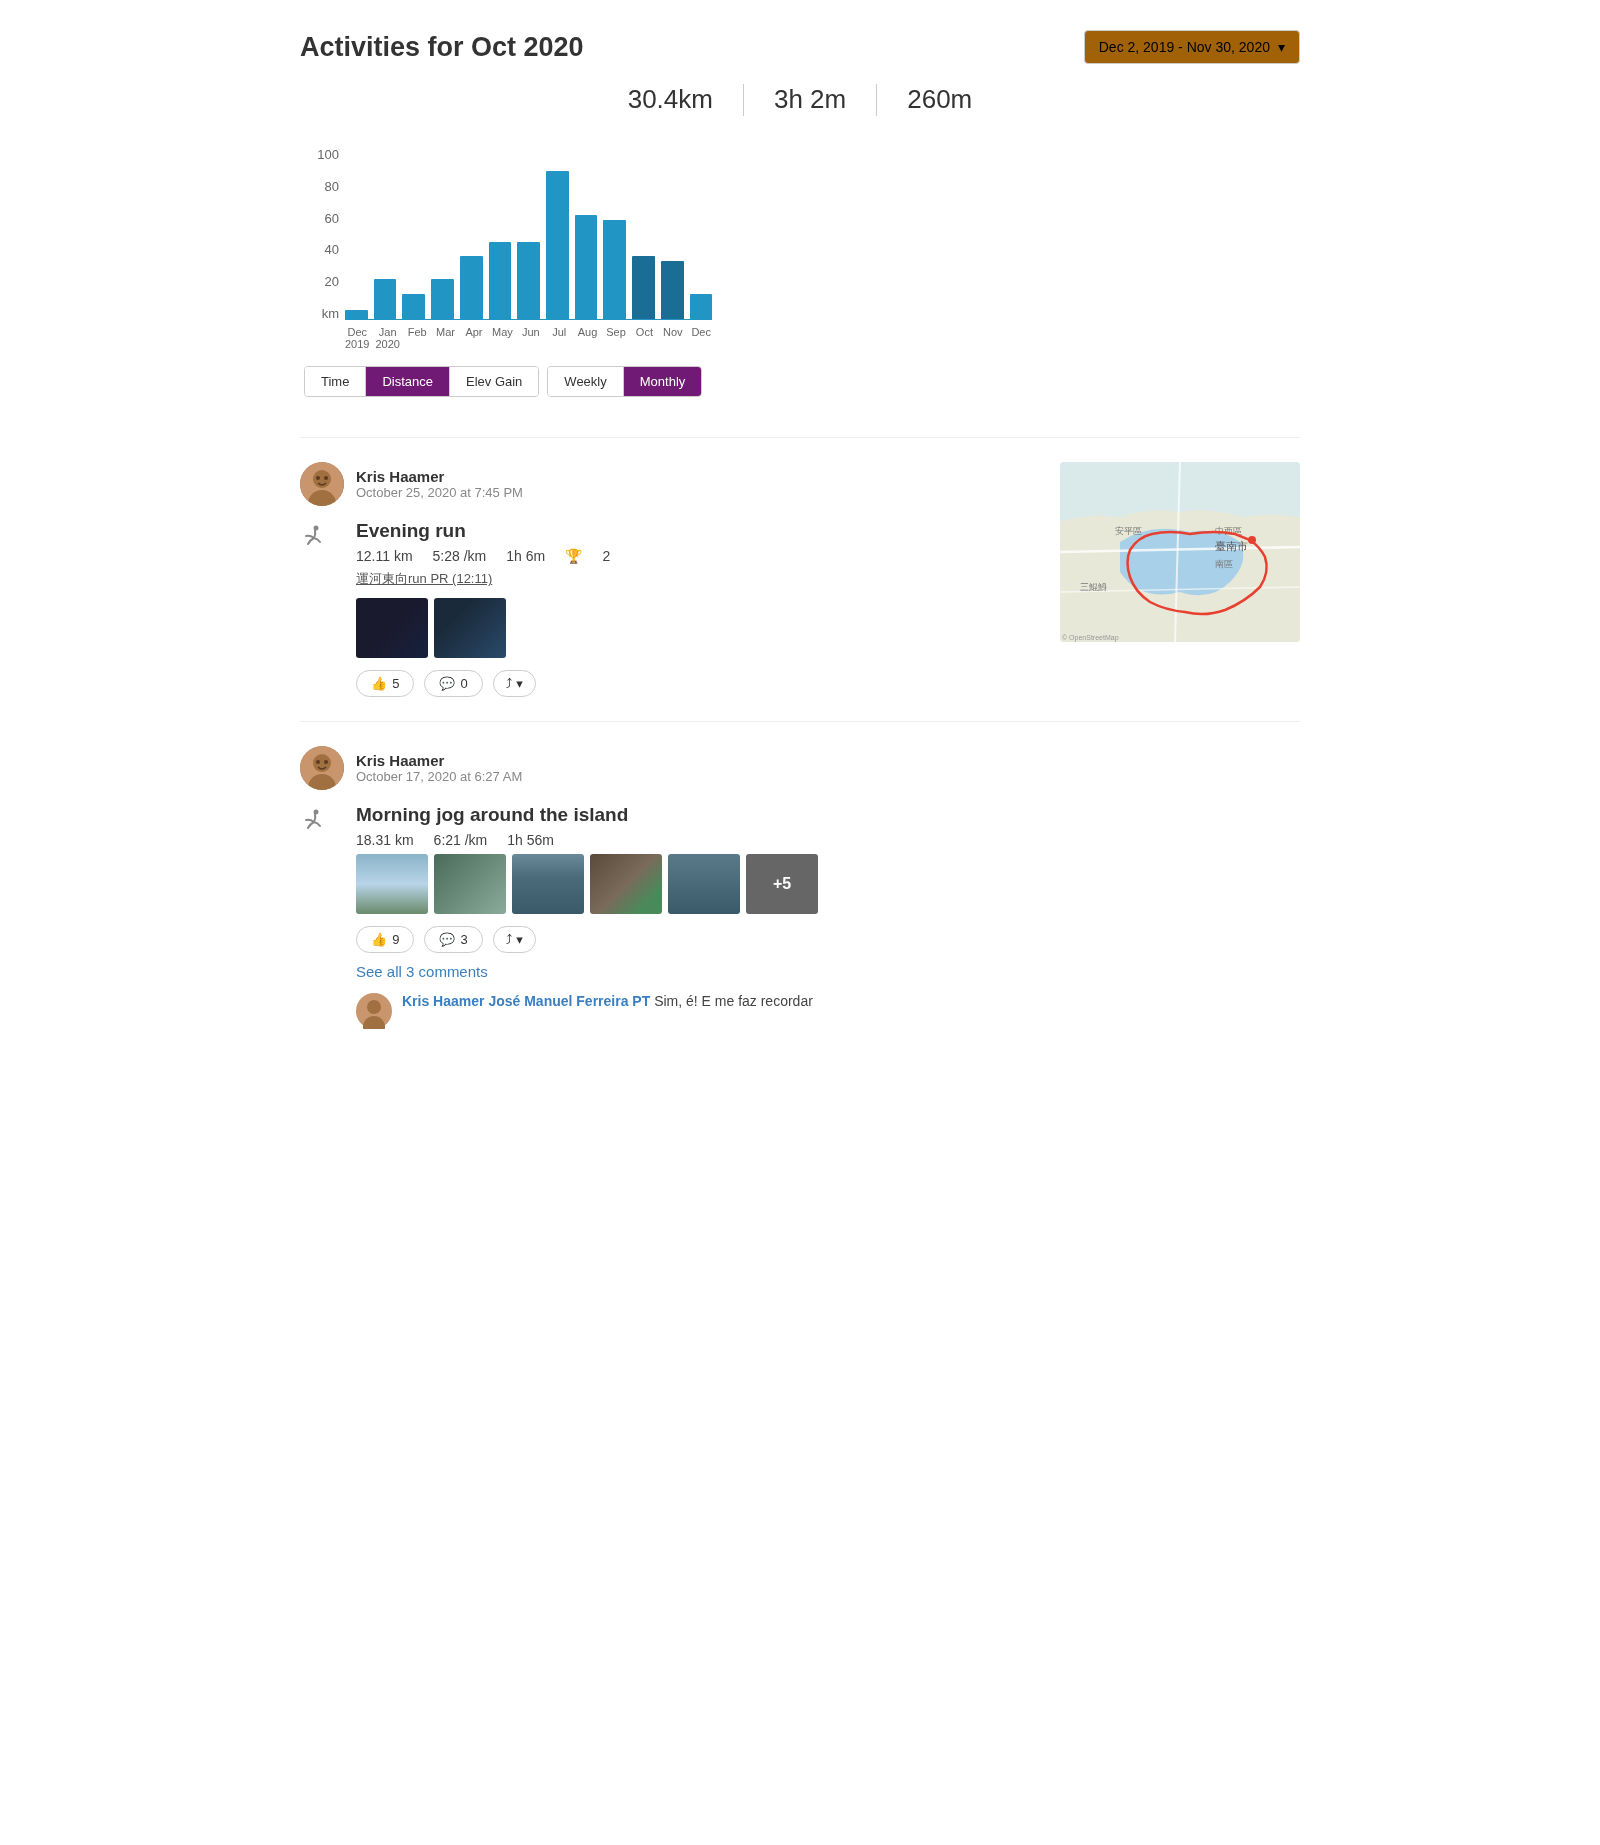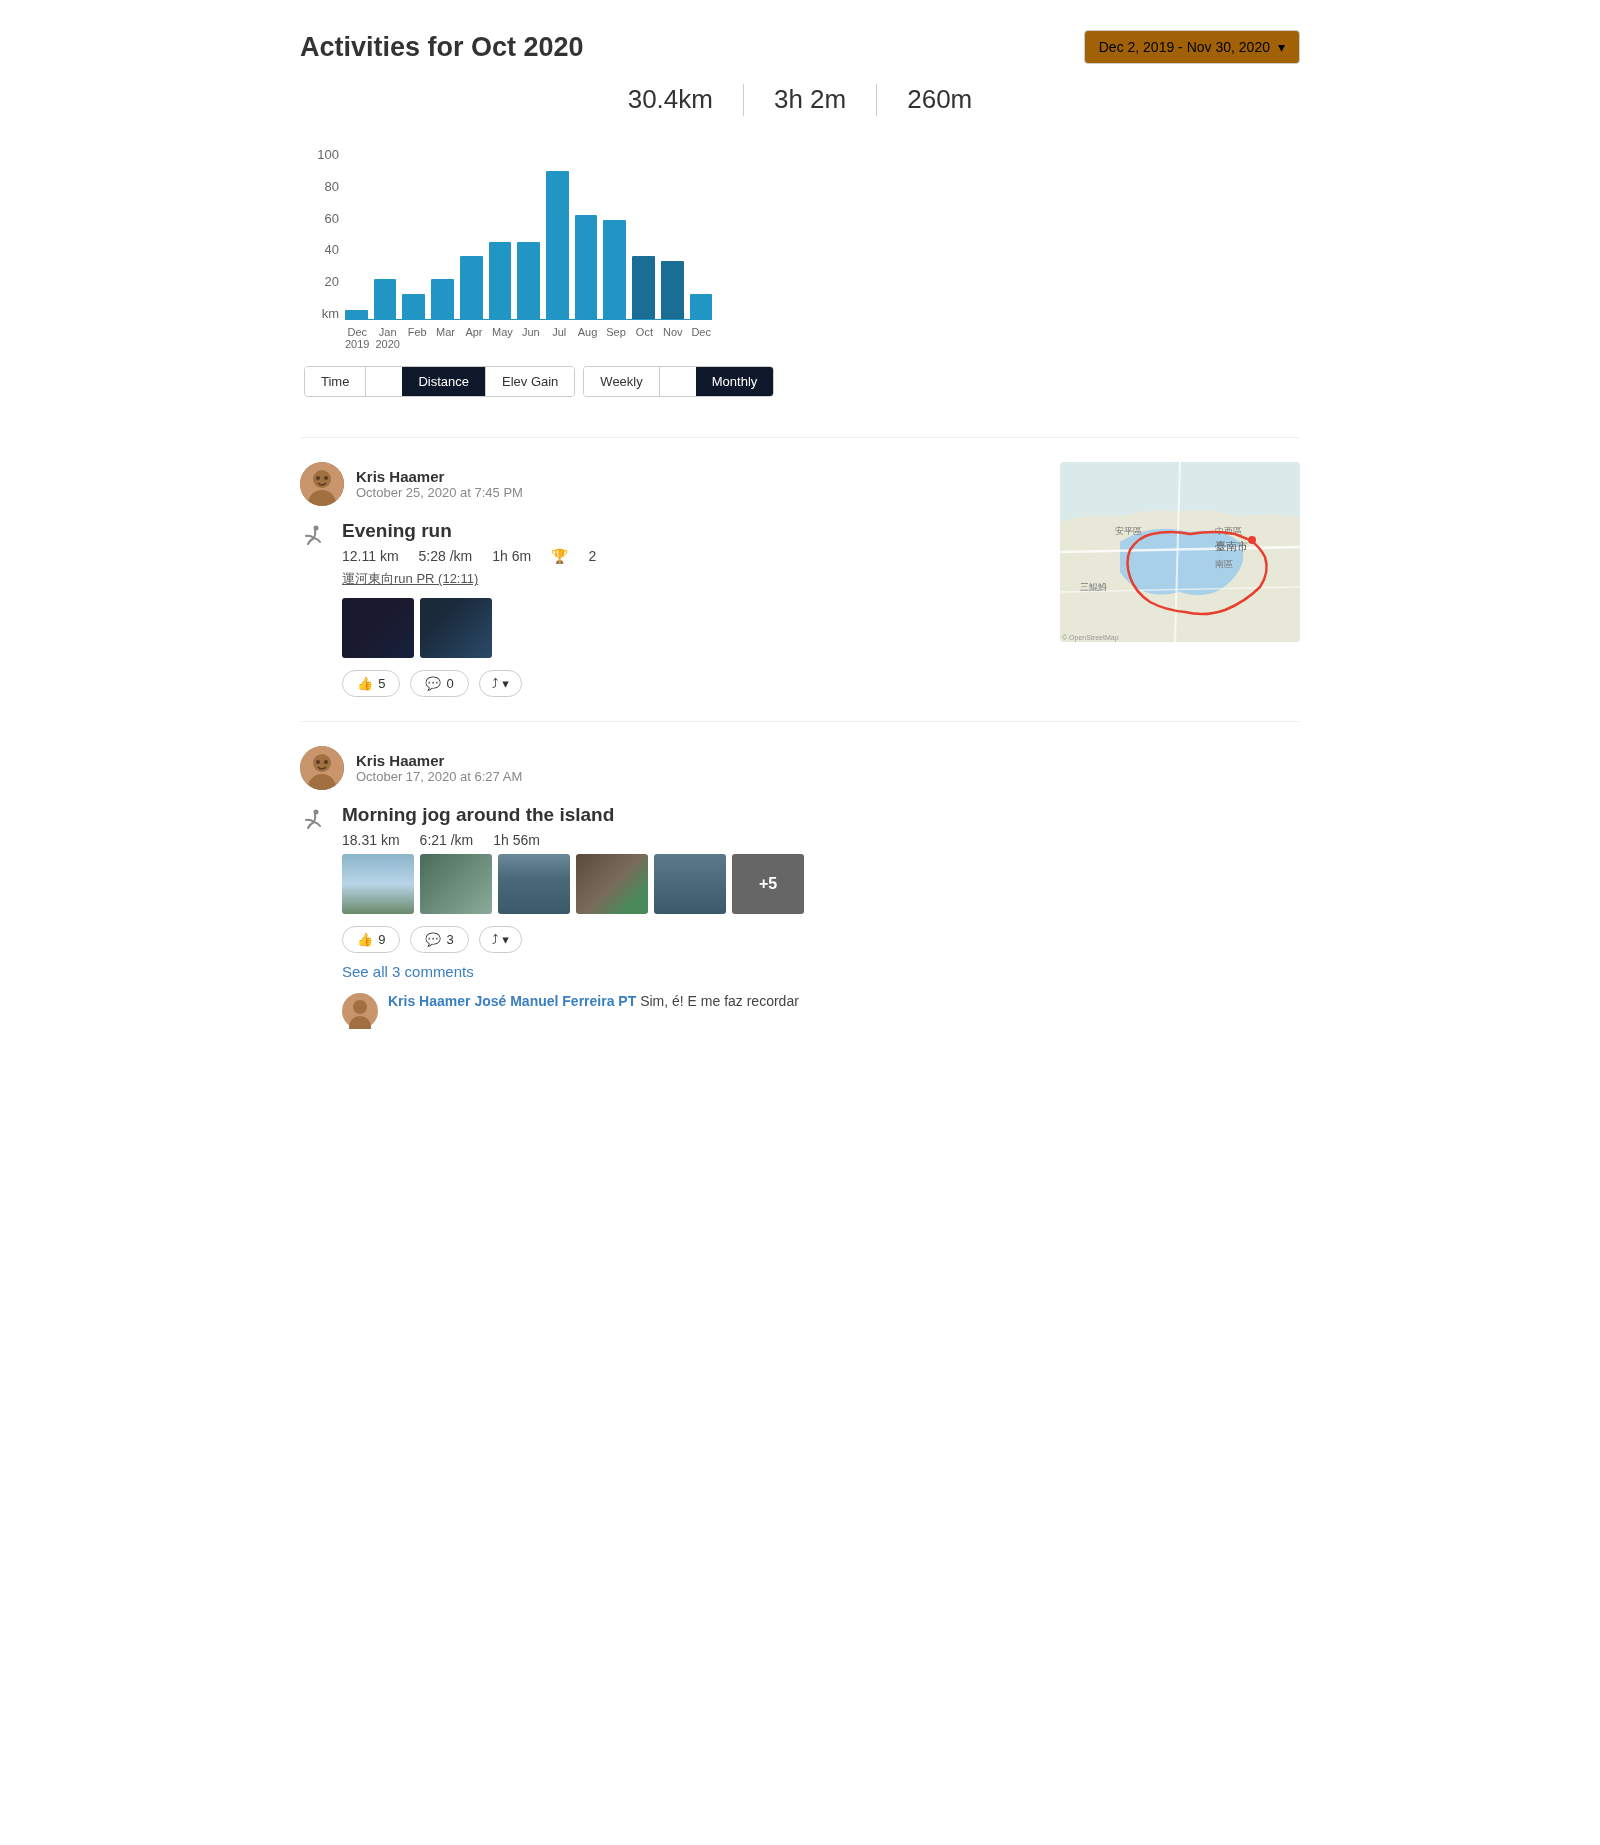--- a/index.html
+++ b/index.html
@@ -135,23 +135,22 @@
       padding: 7px 16px;
       font-size: 13px;
       cursor: pointer;
       background: #fff;
       border: none;
       border-right: 1px solid #ccc;
       color: #333;
     }
     .ctrl-btn:last-child { border-right: none; }
     .ctrl-btn.active {
-      background: #0f172a;
+      background: #701a75;
       color: #fff;
-      margin-left: 36px;
     }
 
     
     .activity-card {
       padding: 24px 0;
       border-top: 1px solid #eee;
       margin-bottom: 0;
     }
     .card-top {
       display: flex;
@@ -195,21 +194,21 @@
       font-weight: 600;
       color: #333;
     }
     .user-date {
       font-size: 13px;
       color: #888;
     }
     .run-icon-row {
       display: flex;
       align-items: flex-start;
-      gap: 14px;
+      gap: 28px;
     }
     .run-icon {
       width: 28px;
       height: 28px;
       margin-top: 2px;
       flex-shrink: 0;
     }
     .activity-title {
       font-size: 19px;
       font-weight: 700;

